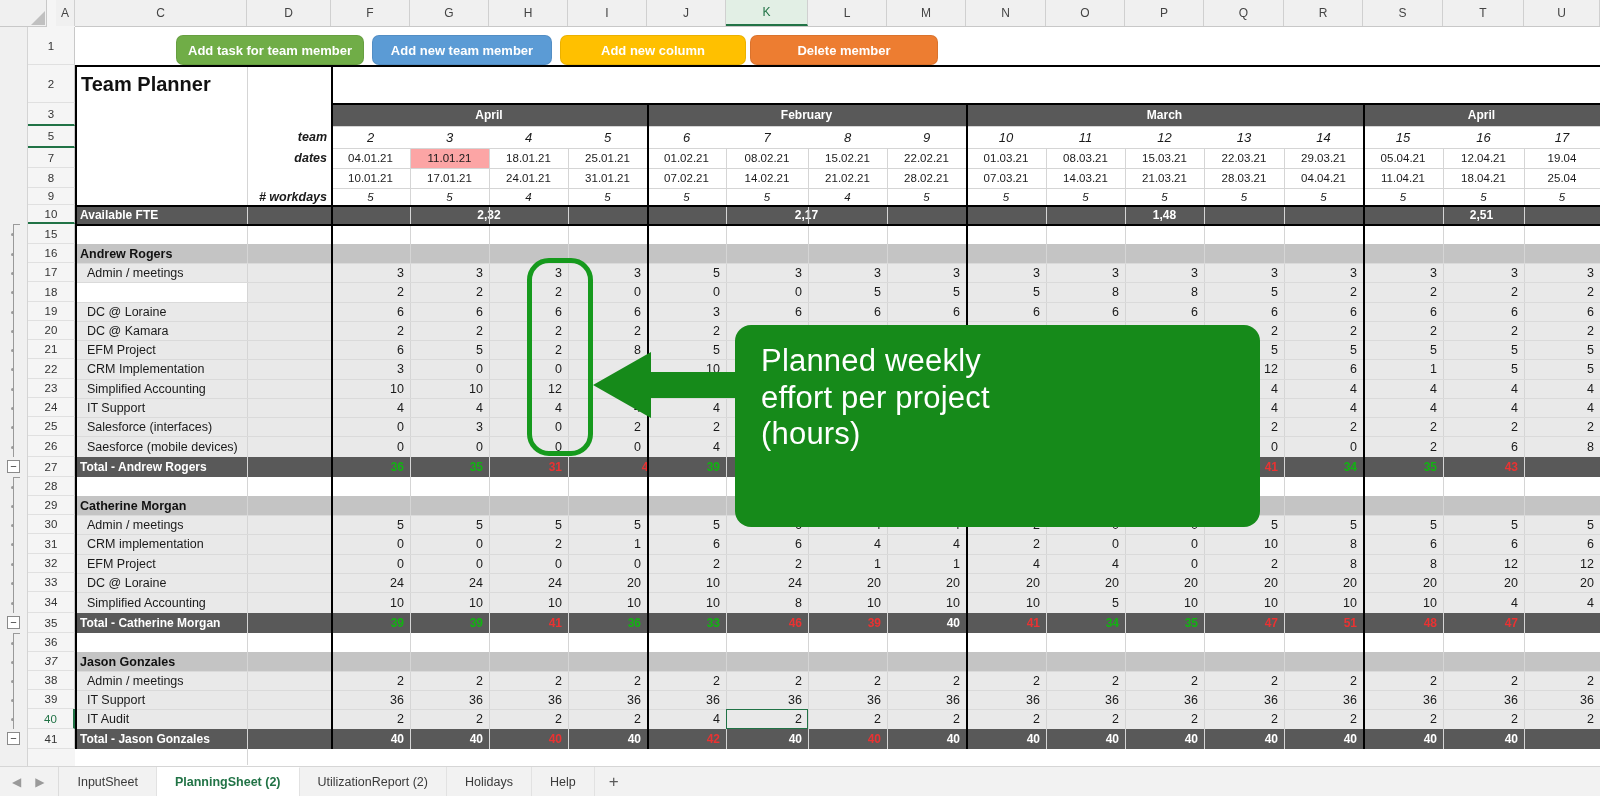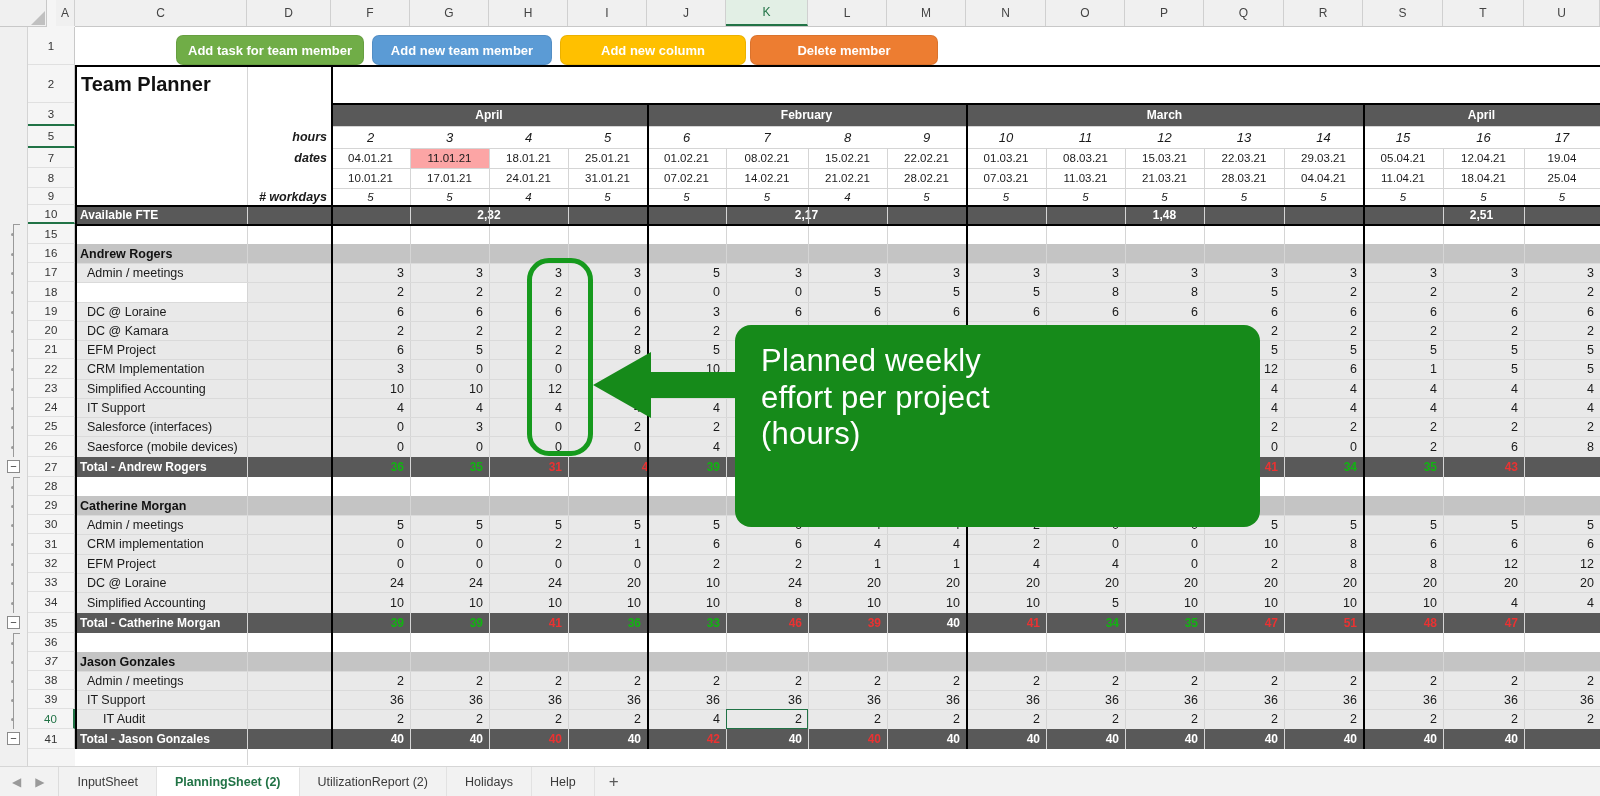--- a/index.html
+++ b/index.html
@@ -332,21 +332,21 @@
       <div class="cell band-white" style="left: 0px; top: 644px; width: 1525px; height: 19px;"></div>
       <div class="cell band-white" style="left: 0px; top: 663px; width: 1525px; height: 19px;"></div>
       <div class="cell band-white" style="left: 0px; top: 682px; width: 1525px; height: 20px;"></div>
       <div class="cell band-white" style="left: 0px; top: 702px; width: 1525px; height: 20px;"></div>
       <div class="cell title-cell lft" style="left: 0px; top: 38px; width: 256px; height: 38px; background: rgb(255, 255, 255);">Team Planner</div>
       <div class="cell " style="left: 0px; top: 76px; width: 256px; height: 23px; background: rgb(255, 255, 255);"></div>
       <div class="cell hdr-dark ctr" style="left: 256px; top: 76px; width: 316px; height: 23px;">April</div>
       <div class="cell hdr-dark ctr" style="left: 572px; top: 76px; width: 319px; height: 23px;">February</div>
       <div class="cell hdr-dark ctr" style="left: 1288px; top: 76px; width: 237px; height: 23px;">April</div>
       <div class="cell hdr-dark ctr" style="left: 891px; top: 76px; width: 397px; height: 23px;">March</div>
-      <div class="cell ital bold rgt" style="left: 0px; top: 99px; width: 256px; height: 22px; background: rgb(255, 255, 255); font-size: 12.5px;">hours</div>
+      <div class="cell ital bold rgt" style="left: 0px; top: 99px; width: 256px; height: 22px; background: rgb(255, 255, 255); font-size: 12.5px;">team</div>
       <div class="cell cell ital ctr" style="left: 256px; top: 99px; width: 79px; height: 22px; background: rgb(255, 255, 255); font-size: 13px; font-weight: normal;">2</div>
       <div class="cell cell ital ctr" style="left: 335px; top: 99px; width: 79px; height: 22px; background: rgb(255, 255, 255); font-size: 13px; font-weight: normal;">3</div>
       <div class="cell cell ital ctr" style="left: 414px; top: 99px; width: 79px; height: 22px; background: rgb(255, 255, 255); font-size: 13px; font-weight: normal;">4</div>
       <div class="cell cell ital ctr" style="left: 493px; top: 99px; width: 79px; height: 22px; background: rgb(255, 255, 255); font-size: 13px; font-weight: normal;">5</div>
       <div class="cell cell ital ctr" style="left: 572px; top: 99px; width: 79px; height: 22px; background: rgb(255, 255, 255); font-size: 13px; font-weight: normal;">6</div>
       <div class="cell cell ital ctr" style="left: 651px; top: 99px; width: 82px; height: 22px; background: rgb(255, 255, 255); font-size: 13px; font-weight: normal;">7</div>
       <div class="cell cell ital ctr" style="left: 733px; top: 99px; width: 79px; height: 22px; background: rgb(255, 255, 255); font-size: 13px; font-weight: normal;">8</div>
       <div class="cell cell ital ctr" style="left: 812px; top: 99px; width: 79px; height: 22px; background: rgb(255, 255, 255); font-size: 13px; font-weight: normal;">9</div>
       <div class="cell cell ital ctr" style="left: 891px; top: 99px; width: 80px; height: 22px; background: rgb(255, 255, 255); font-size: 13px; font-weight: normal;">10</div>
       <div class="cell cell ital ctr" style="left: 971px; top: 99px; width: 79px; height: 22px; background: rgb(255, 255, 255); font-size: 13px; font-weight: normal;">11</div>
@@ -376,21 +376,21 @@
       <div class="cell ital bold rgt" style="left: 0px; top: 141px; width: 256px; height: 20px; background: rgb(255, 255, 255); font-size: 12.5px;"></div>
       <div class="cell cell ctr" style="left: 256px; top: 141px; width: 79px; height: 20px; background: rgb(255, 255, 255); font-size: 11.5px;">10.01.21</div>
       <div class="cell cell ctr" style="left: 335px; top: 141px; width: 79px; height: 20px; background: rgb(255, 255, 255); font-size: 11.5px;">17.01.21</div>
       <div class="cell cell ctr" style="left: 414px; top: 141px; width: 79px; height: 20px; background: rgb(255, 255, 255); font-size: 11.5px;">24.01.21</div>
       <div class="cell cell ctr" style="left: 493px; top: 141px; width: 79px; height: 20px; background: rgb(255, 255, 255); font-size: 11.5px;">31.01.21</div>
       <div class="cell cell ctr" style="left: 572px; top: 141px; width: 79px; height: 20px; background: rgb(255, 255, 255); font-size: 11.5px;">07.02.21</div>
       <div class="cell cell ctr" style="left: 651px; top: 141px; width: 82px; height: 20px; background: rgb(255, 255, 255); font-size: 11.5px;">14.02.21</div>
       <div class="cell cell ctr" style="left: 733px; top: 141px; width: 79px; height: 20px; background: rgb(255, 255, 255); font-size: 11.5px;">21.02.21</div>
       <div class="cell cell ctr" style="left: 812px; top: 141px; width: 79px; height: 20px; background: rgb(255, 255, 255); font-size: 11.5px;">28.02.21</div>
       <div class="cell cell ctr" style="left: 891px; top: 141px; width: 80px; height: 20px; background: rgb(255, 255, 255); font-size: 11.5px;">07.03.21</div>
-      <div class="cell cell ctr" style="left: 971px; top: 141px; width: 79px; height: 20px; background: rgb(255, 255, 255); font-size: 11.5px;">11.03.21</div>
+      <div class="cell cell ctr" style="left: 971px; top: 141px; width: 79px; height: 20px; background: rgb(255, 255, 255); font-size: 11.5px;">14.03.21</div>
       <div class="cell cell ctr" style="left: 1050px; top: 141px; width: 79px; height: 20px; background: rgb(255, 255, 255); font-size: 11.5px;">21.03.21</div>
       <div class="cell cell ctr" style="left: 1129px; top: 141px; width: 80px; height: 20px; background: rgb(255, 255, 255); font-size: 11.5px;">28.03.21</div>
       <div class="cell cell ctr" style="left: 1209px; top: 141px; width: 79px; height: 20px; background: rgb(255, 255, 255); font-size: 11.5px;">04.04.21</div>
       <div class="cell cell ctr" style="left: 1288px; top: 141px; width: 80px; height: 20px; background: rgb(255, 255, 255); font-size: 11.5px;">11.04.21</div>
       <div class="cell cell ctr" style="left: 1368px; top: 141px; width: 81px; height: 20px; background: rgb(255, 255, 255); font-size: 11.5px;">18.04.21</div>
       <div class="cell cell ctr" style="left: 1449px; top: 141px; width: 76px; height: 20px; background: rgb(255, 255, 255); font-size: 11.5px;">25.04</div>
       <div class="cell ital bold rgt" style="left: 0px; top: 161px; width: 256px; height: 17px; background: rgb(255, 255, 255); font-size: 12.5px;"># workdays</div>
       <div class="cell cell ital ctr" style="left: 256px; top: 161px; width: 79px; height: 17px; background: rgb(255, 255, 255); font-size: 11.5px;">5</div>
       <div class="cell cell ital ctr" style="left: 335px; top: 161px; width: 79px; height: 17px; background: rgb(255, 255, 255); font-size: 11.5px;">5</div>
       <div class="cell cell ital ctr" style="left: 414px; top: 161px; width: 79px; height: 17px; background: rgb(255, 255, 255); font-size: 11.5px;">4</div>
@@ -752,21 +752,21 @@
       <div class="cell band-gray num" style="left: 733px; top: 663px; width: 79px; height: 19px; font-size: 12.5px;">36</div>
       <div class="cell band-gray num" style="left: 812px; top: 663px; width: 79px; height: 19px; font-size: 12.5px;">36</div>
       <div class="cell band-gray num" style="left: 891px; top: 663px; width: 80px; height: 19px; font-size: 12.5px;">36</div>
       <div class="cell band-gray num" style="left: 971px; top: 663px; width: 79px; height: 19px; font-size: 12.5px;">36</div>
       <div class="cell band-gray num" style="left: 1050px; top: 663px; width: 79px; height: 19px; font-size: 12.5px;">36</div>
       <div class="cell band-gray num" style="left: 1129px; top: 663px; width: 80px; height: 19px; font-size: 12.5px;">36</div>
       <div class="cell band-gray num" style="left: 1209px; top: 663px; width: 79px; height: 19px; font-size: 12.5px;">36</div>
       <div class="cell band-gray num" style="left: 1288px; top: 663px; width: 80px; height: 19px; font-size: 12.5px;">36</div>
       <div class="cell band-gray num" style="left: 1368px; top: 663px; width: 81px; height: 19px; font-size: 12.5px;">36</div>
       <div class="cell band-gray num" style="left: 1449px; top: 663px; width: 76px; height: 19px; font-size: 12.5px;">36</div>
-      <div class="cell band-gray lft" style="left: 0px; top: 682px; width: 256px; height: 20px; padding-left: 28px; font-size: 12.5px;">IT Audit</div>
+      <div class="cell band-gray lft" style="left: 0px; top: 682px; width: 256px; height: 20px; padding-left: 12px; font-size: 12.5px;">IT Audit</div>
       <div class="cell band-gray" style="left: 172px; top: 682px; width: 84px; height: 20px;"></div>
       <div class="cell band-gray num" style="left: 256px; top: 682px; width: 79px; height: 20px; font-size: 12.5px;">2</div>
       <div class="cell band-gray num" style="left: 335px; top: 682px; width: 79px; height: 20px; font-size: 12.5px;">2</div>
       <div class="cell band-gray num" style="left: 414px; top: 682px; width: 79px; height: 20px; font-size: 12.5px;">2</div>
       <div class="cell band-gray num" style="left: 493px; top: 682px; width: 79px; height: 20px; font-size: 12.5px;">2</div>
       <div class="cell band-gray num" style="left: 572px; top: 682px; width: 79px; height: 20px; font-size: 12.5px;">4</div>
       <div class="cell band-gray num" style="left: 651px; top: 682px; width: 82px; height: 20px; font-size: 12.5px;">2</div>
       <div class="cell band-gray num" style="left: 733px; top: 682px; width: 79px; height: 20px; font-size: 12.5px;">2</div>
       <div class="cell band-gray num" style="left: 812px; top: 682px; width: 79px; height: 20px; font-size: 12.5px;">2</div>
       <div class="cell band-gray num" style="left: 891px; top: 682px; width: 80px; height: 20px; font-size: 12.5px;">2</div>

